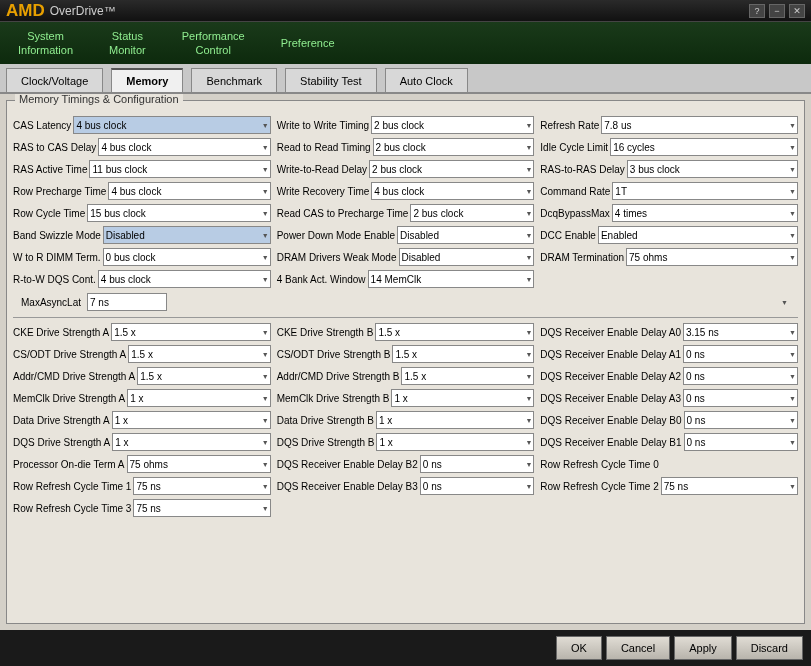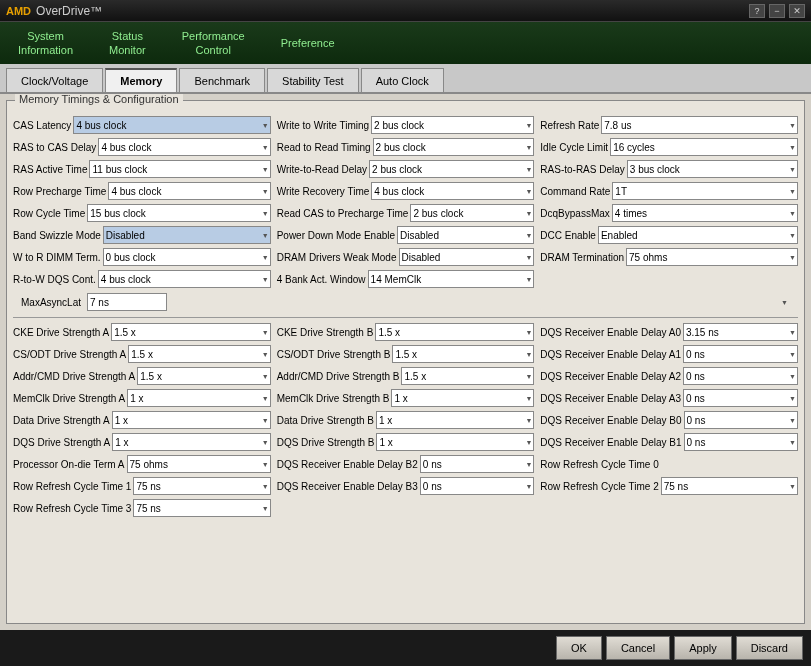--- a/index.html
+++ b/index.html
@@ -25,21 +25,21 @@
       border-bottom: 1px solid #444;
     }
     .title-bar-left {
       display: flex;
       align-items: center;
       gap: 5px;
     }
     .title-bar-logo {
       color: #e8a000;
       font-weight: bold;
-      font-size: 11px;
+      font-size: 17px;
     }
     .title-bar-title {
       color: #ccc;
       font-size: 12px;
     }
     .title-bar-controls {
       display: flex;
       gap: 4px;
     }
     .title-bar-btn {
@@ -80,21 +80,21 @@
       align-items: center;
       padding: 4px 6px 0;
       border-bottom: 2px solid #888;
       height: 30px;
     }
     .tab {
       background: #d8d8d8;
       border: 1px solid #888;
       border-bottom: none;
       padding: 3px 14px;
-      margin-right: 2px;
+      margin-right: 8px;
       cursor: pointer;
       font-size: 11px;
       height: 24px;
       display: flex;
       align-items: center;
     }
     .tab.active {
       background: #f0f0f0;
       font-weight: bold;
       border-top: 2px solid #555;

